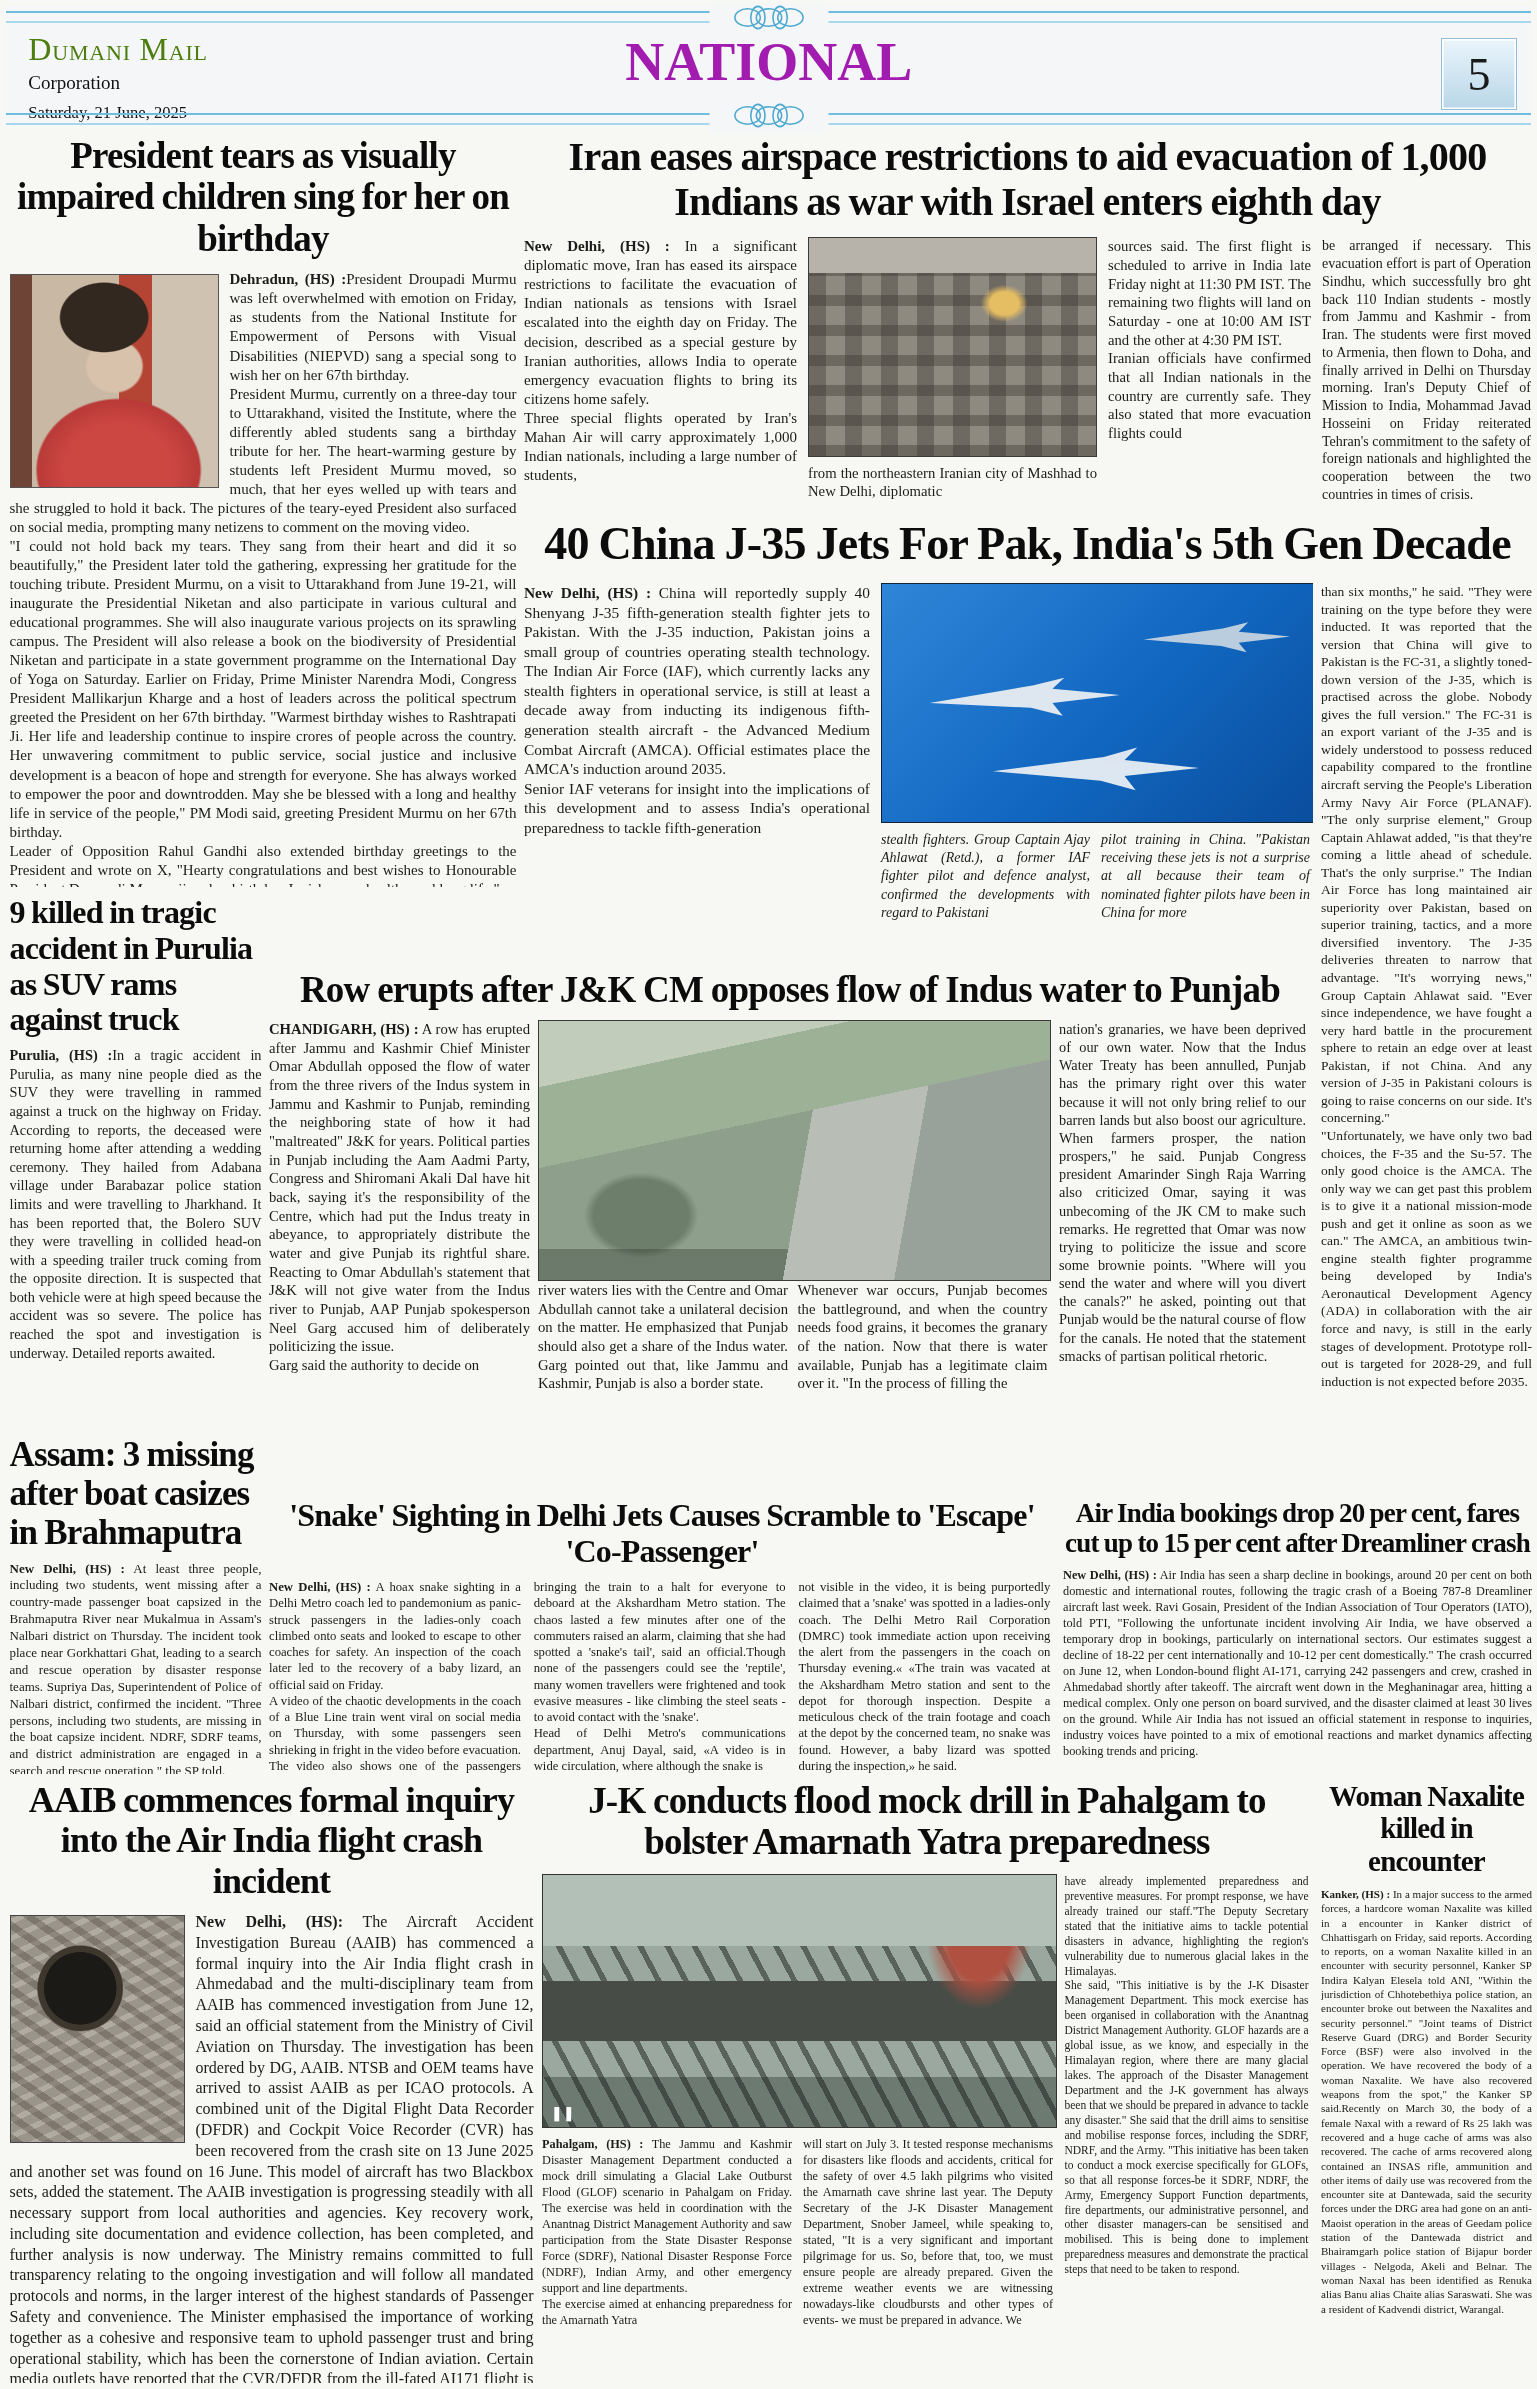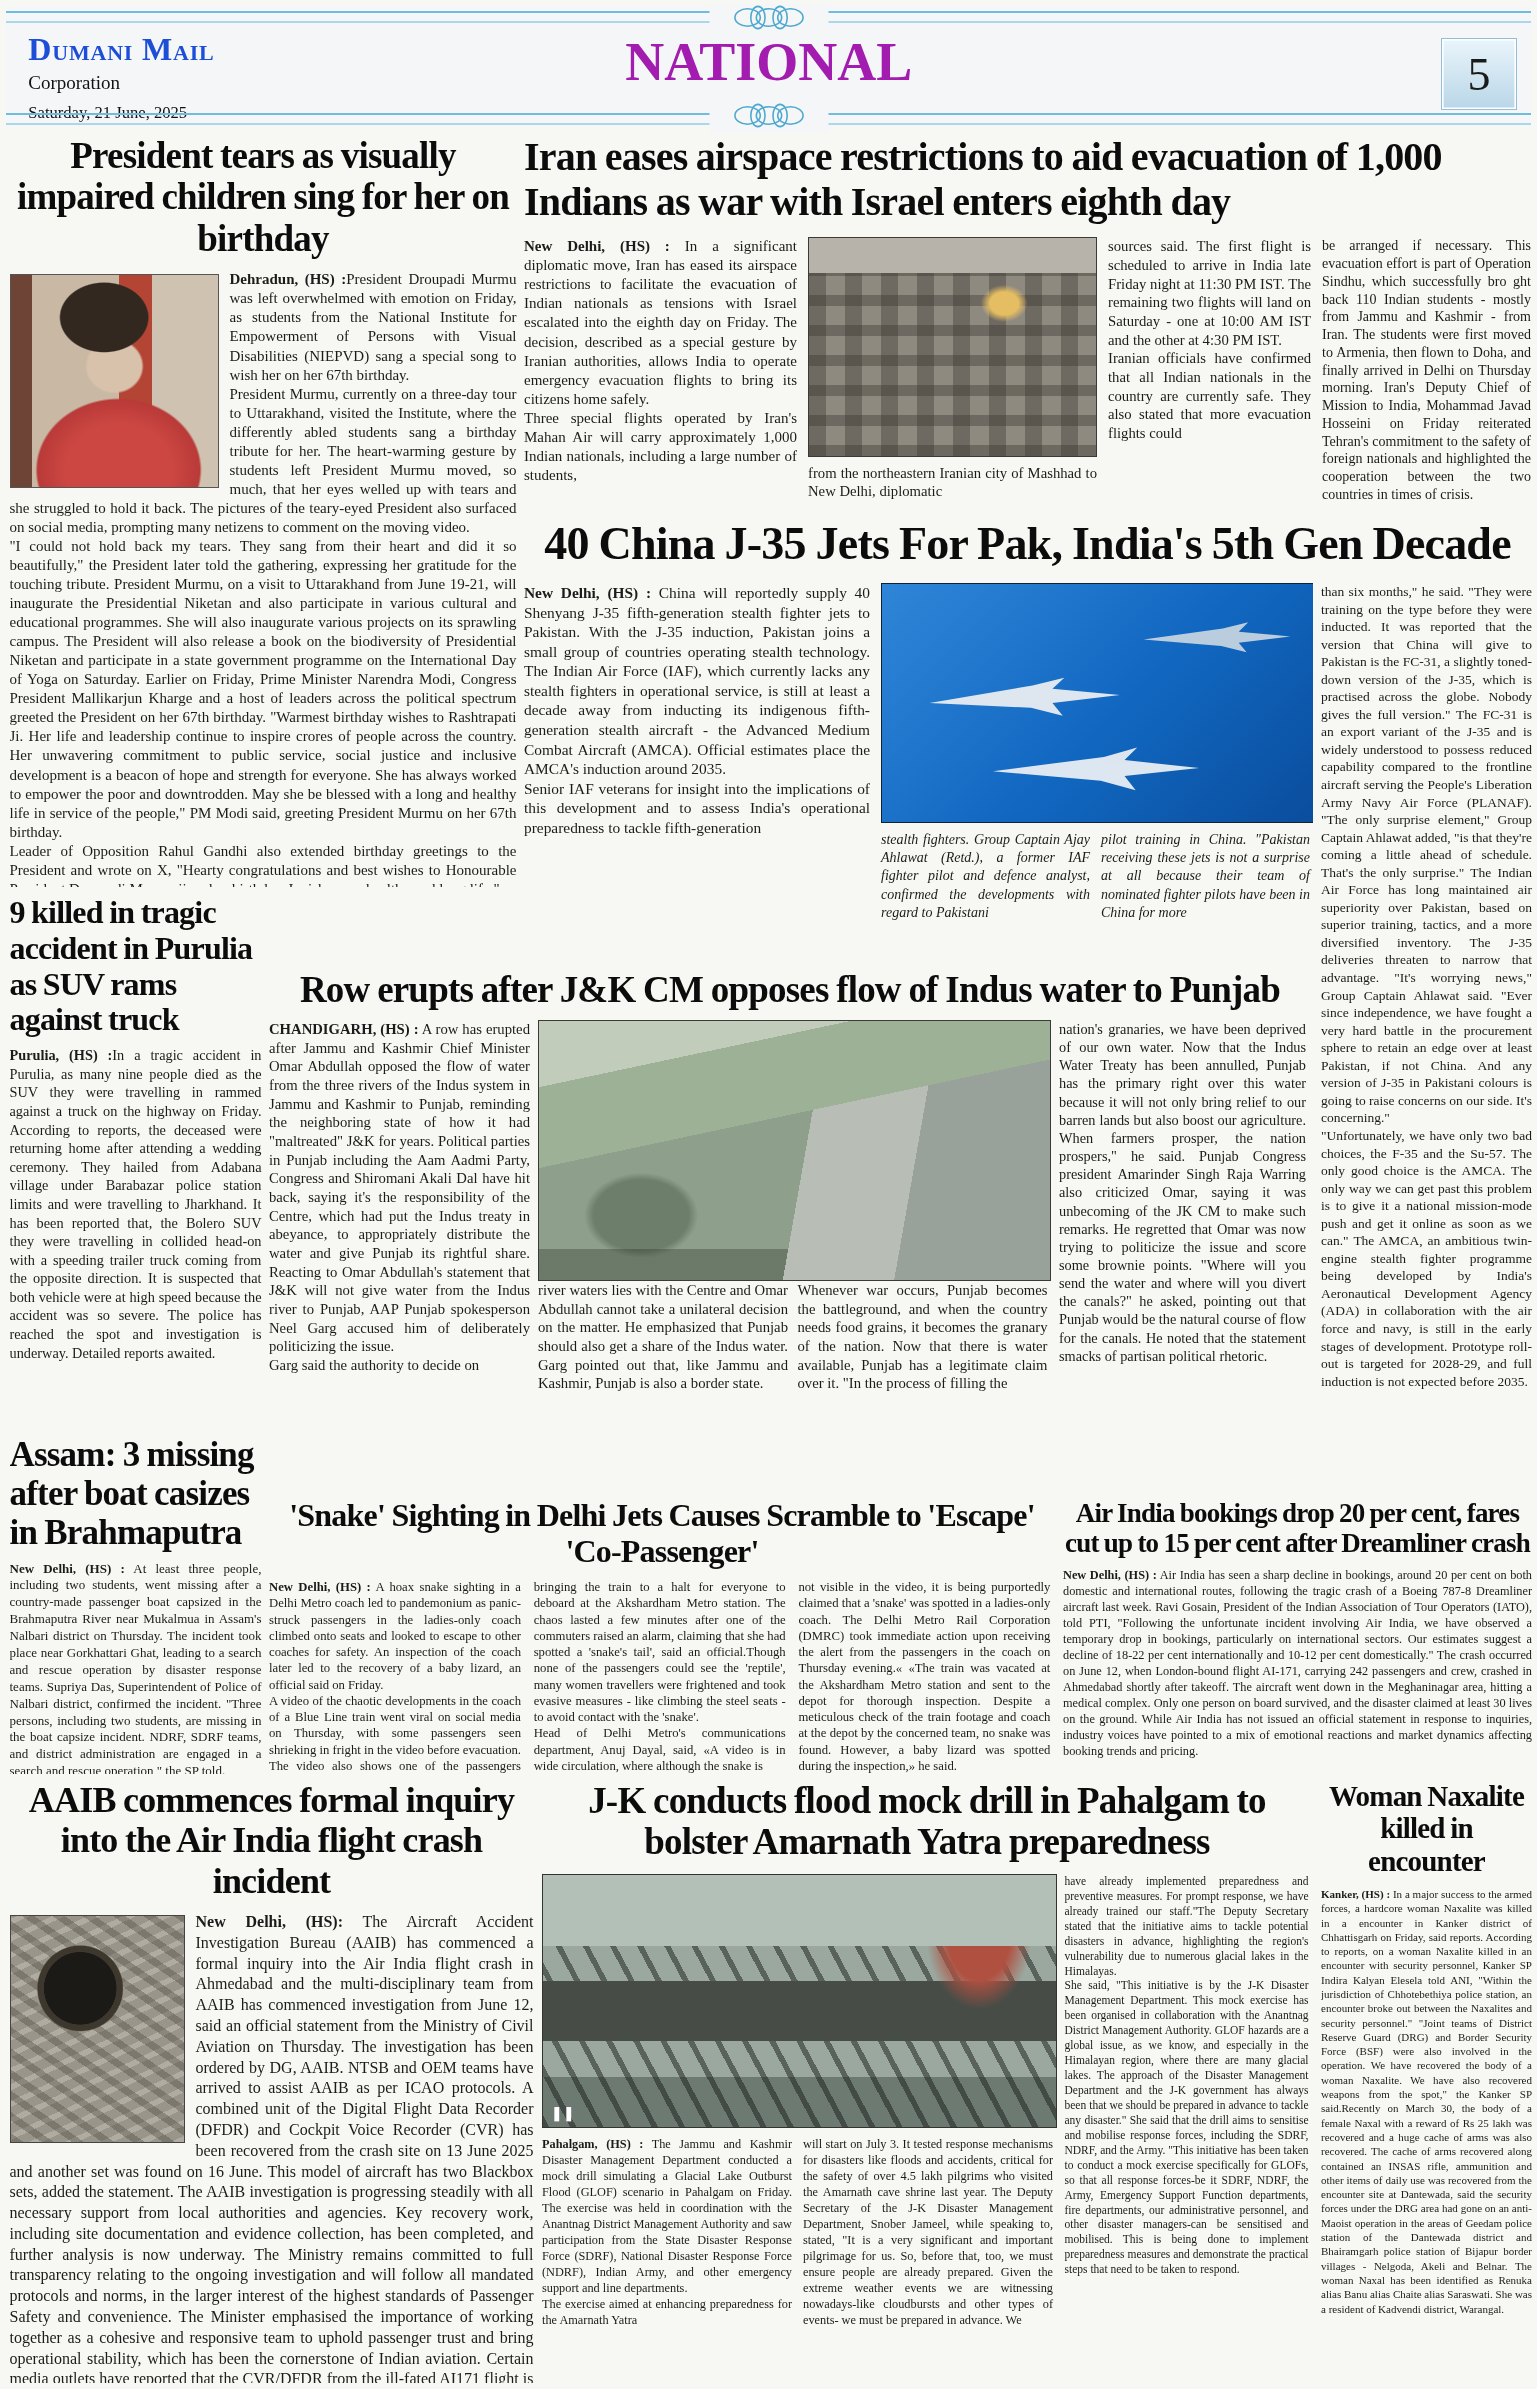--- a/index.html
+++ b/index.html
@@ -5,21 +5,21 @@
   html,body{margin:0;padding:0;background:#e9e9e6;}
   .page{position:relative;width:1537px;height:2389px;background:#f7f7f3;
         font-family:"Liberation Serif","DejaVu Serif",serif;color:#1b1b1b;overflow:hidden;}
   
   .masthead{position:absolute;left:6.3px;top:6.3px;width:1525px;height:120px;background:#f4f6f7;}
   .rule{position:absolute;left:0;width:100%;height:8px;border-top:2.4px solid #6ebcde;border-bottom:2.4px solid #a9d8ec;}
   .rule.top{top:4.8px}.rule.bottom{bottom:1.6px}
   .knot{position:absolute;left:50%;transform:translateX(-50%);background:#f4f6f7;padding:0 8px;}
   .knot.topk{top:-9.5px}.knot.botk{bottom:-10.3px}
   .mast-left{position:absolute;left:22px;top:27px;}
-  .paper-name{font-variant:small-caps;font-weight:700;font-size:32px;color:#1d4ed8;letter-spacing:0.8px;line-height:1;}
+  .paper-name{font-variant:small-caps;font-weight:400;font-size:32px;color:#4d7c0f;letter-spacing:0.8px;line-height:1;}
   .city{font-size:19px;color:#111;margin-top:8px;line-height:1;}
   .mdate{font-size:16.6px;color:#111;margin-top:12.7px;line-height:1;}
   .section-title{position:absolute;left:0;right:0;top:28.5px;text-align:center;font-size:54px;font-weight:700;
                  color:#a21caf;letter-spacing:0px;line-height:1;}
   .page-number{position:absolute;right:14.3px;top:32px;width:74px;height:70px;
                background:linear-gradient(180deg,#eaf5fb,#b9d6e8);border:0.8px solid #94bed8;
                box-shadow:inset 0 0 0 1.6px #ffffff;display:flex;align-items:center;justify-content:center;
                font-size:46px;color:#1a1a1a;}
   
   .article{position:absolute;overflow:hidden;}
@@ -33,21 +33,21 @@
   .president h2{font-size:37px;text-align:center;margin-bottom:11px;}
   .president .flow{font-size:15px;line-height:1.27;}
   .p-photo{float:left;width:207px;height:212px;margin:3.2px 11px 4.8px 0;
      background-color:#b7a48f;border:0.8px solid #555;
      background-image:
        radial-gradient(75px 59px at 45% 20%,#32281f 58%,rgba(0,0,0,0) 60%),
        radial-gradient(49px 46px at 50% 43%,#d9c2ab 55%,rgba(0,0,0,0) 60%),
        radial-gradient(119px 103px at 52% 92%,#cc4742 45%,#b93a38 68%,rgba(0,0,0,0) 70%),
        linear-gradient(90deg,#6e4437 0 10%,#c9b9a4 10% 52%,#b44434 52% 68%,#cfc2b0 68%);}
   
-  .iran h2{font-size:40px;margin-bottom:12.7px;}
+  .iran h2{font-size:40px;text-align:center;margin-bottom:12.7px;}
   .iran .c{line-height:1.27;}
   .i-photo{width:289px;height:220px;background-color:#8f8a80;
      background-image:
        linear-gradient(180deg,#b7b3aa 0 16%,rgba(0,0,0,0) 16%),
        radial-gradient(36px 28.5px at 68% 30%,#e5bd62 0 40%,rgba(0,0,0,0) 65%),
        repeating-linear-gradient(90deg,rgba(58,53,46,.38) 0 17.4px,rgba(0,0,0,0) 17.4px 36px),
        repeating-linear-gradient(0deg,rgba(40,38,34,.33) 0 11px,rgba(0,0,0,0) 11px 30px);}
   
   .j35head h2{font-size:46px;text-align:center;}
   .j35main .flow,.j35main .col{font-size:15.4px;line-height:1.27;}

